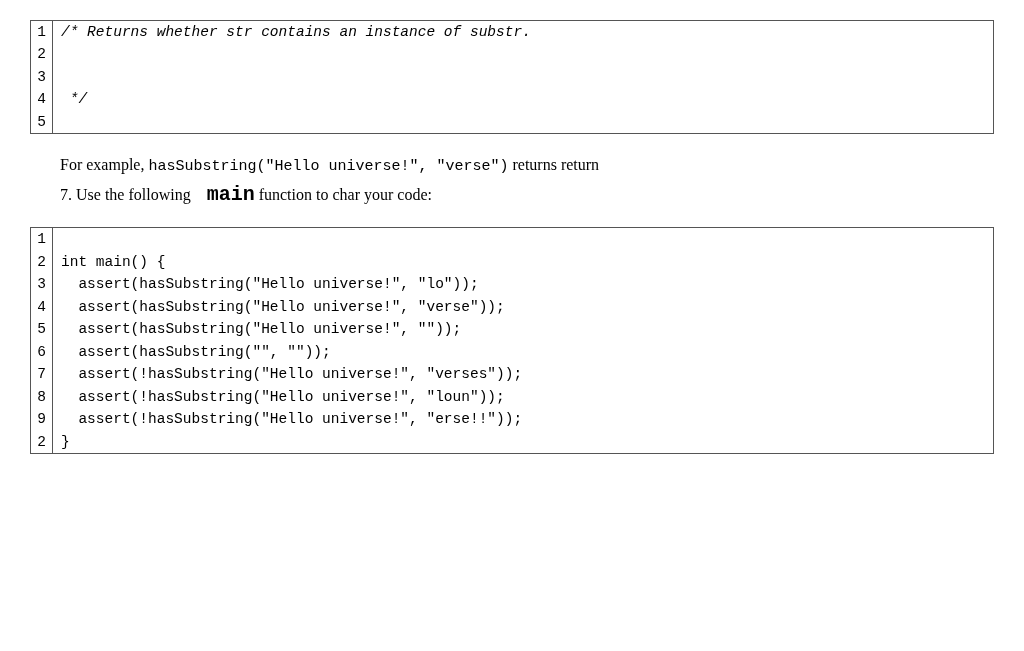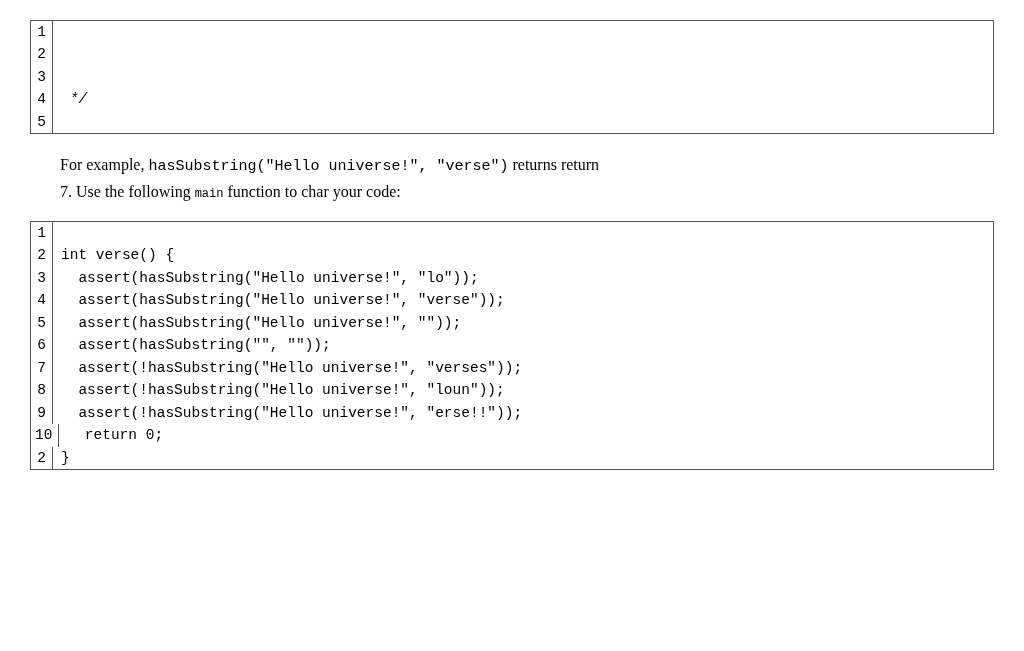--- a/index.html
+++ b/index.html
@@ -65,31 +65,33 @@
       line-height: 1.6;
       color: #000;
     }
 
     .prose-block .inline-code {
       font-family: 'Courier New', Courier, monospace;
       font-size: 15px;
     }
 
     .prose-block .bold-text {
-      font-weight: normal;
+      font-weight: bold;
       font-family: 'Courier New', Courier, monospace;
-      font-size: 12px;
+      font-size: 20px;
+      margin-left: 12px;
     }
   </style>
 </head>
 <body>
 
 <div class="code-block" id="cb1">
     <div class="code-line">
       <span class="line-num">1</span>
+      <span class="code-text comment">/* Returns whether str contains an instance of substr.</span>
     </div>
     <div class="code-line">
       <span class="line-num">2</span>
     </div>
     <div class="code-line">
       <span class="line-num">3</span>
     </div>
     <div class="code-line">
       <span class="line-num">4</span>
       <span class="code-text comment"> */</span>
@@ -100,21 +102,21 @@
   </div>
 
 <div class="prose-block" id="prose-container"><span>For example, </span><span class="inline-code">hasSubstring("Hello universe!", "verse")</span><span> returns return</span><br><span>7. Use the following </span><span class="bold-text">main</span><span> function to char your code:</span></div>
 
 <div class="code-block" id="cb2">
     <div class="code-line">
       <span class="line-num">1</span>
     </div>
     <div class="code-line">
       <span class="line-num">2</span>
-      <span class="code-text">int verse() {</span>
+      <span class="code-text">int main() {</span>
     </div>
     <div class="code-line">
       <span class="line-num">3</span>
       <span class="code-text">  assert(hasSubstring("Hello universe!", "lo"));</span>
     </div>
     <div class="code-line">
       <span class="line-num">4</span>
       <span class="code-text">  assert(hasSubstring("Hello universe!", "verse"));</span>
     </div>
     <div class="code-line">
@@ -131,20 +133,16 @@
     </div>
     <div class="code-line">
       <span class="line-num">8</span>
       <span class="code-text">  assert(!hasSubstring("Hello universe!", "loun"));</span>
     </div>
     <div class="code-line">
       <span class="line-num">9</span>
       <span class="code-text">  assert(!hasSubstring("Hello universe!", "erse!!"));</span>
     </div>
     <div class="code-line">
-      <span class="line-num">10</span>
-      <span class="code-text">  return 0;</span>
-    </div>
-    <div class="code-line">
       <span class="line-num">2</span>
       <span class="code-text">}</span>
     </div>
   </div>
 
 </body></html>

